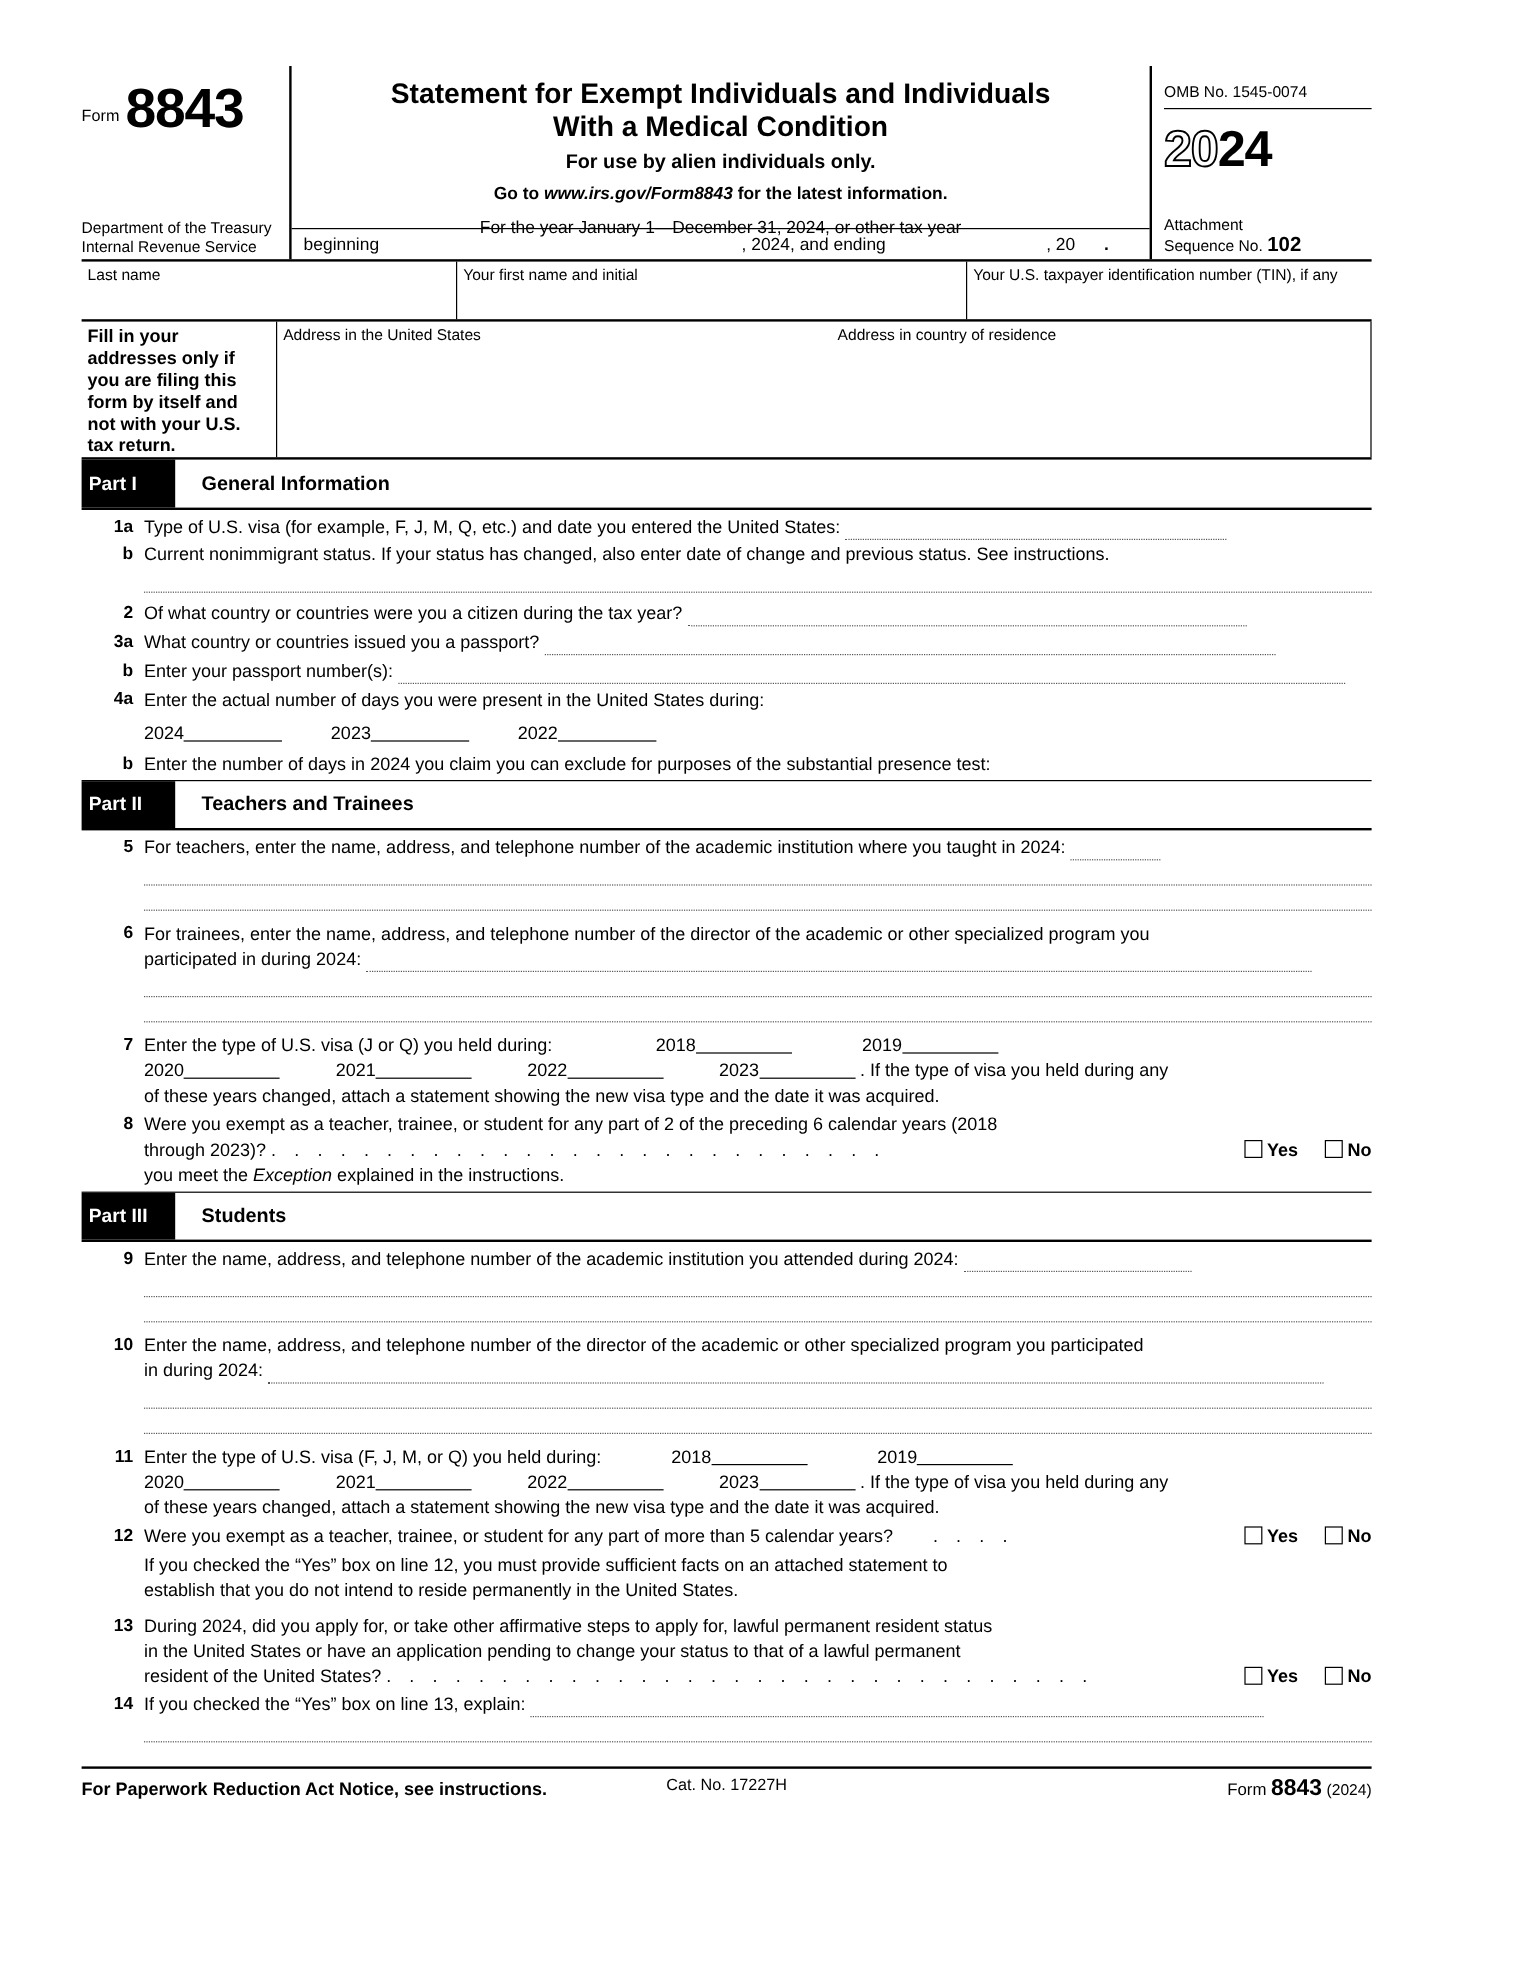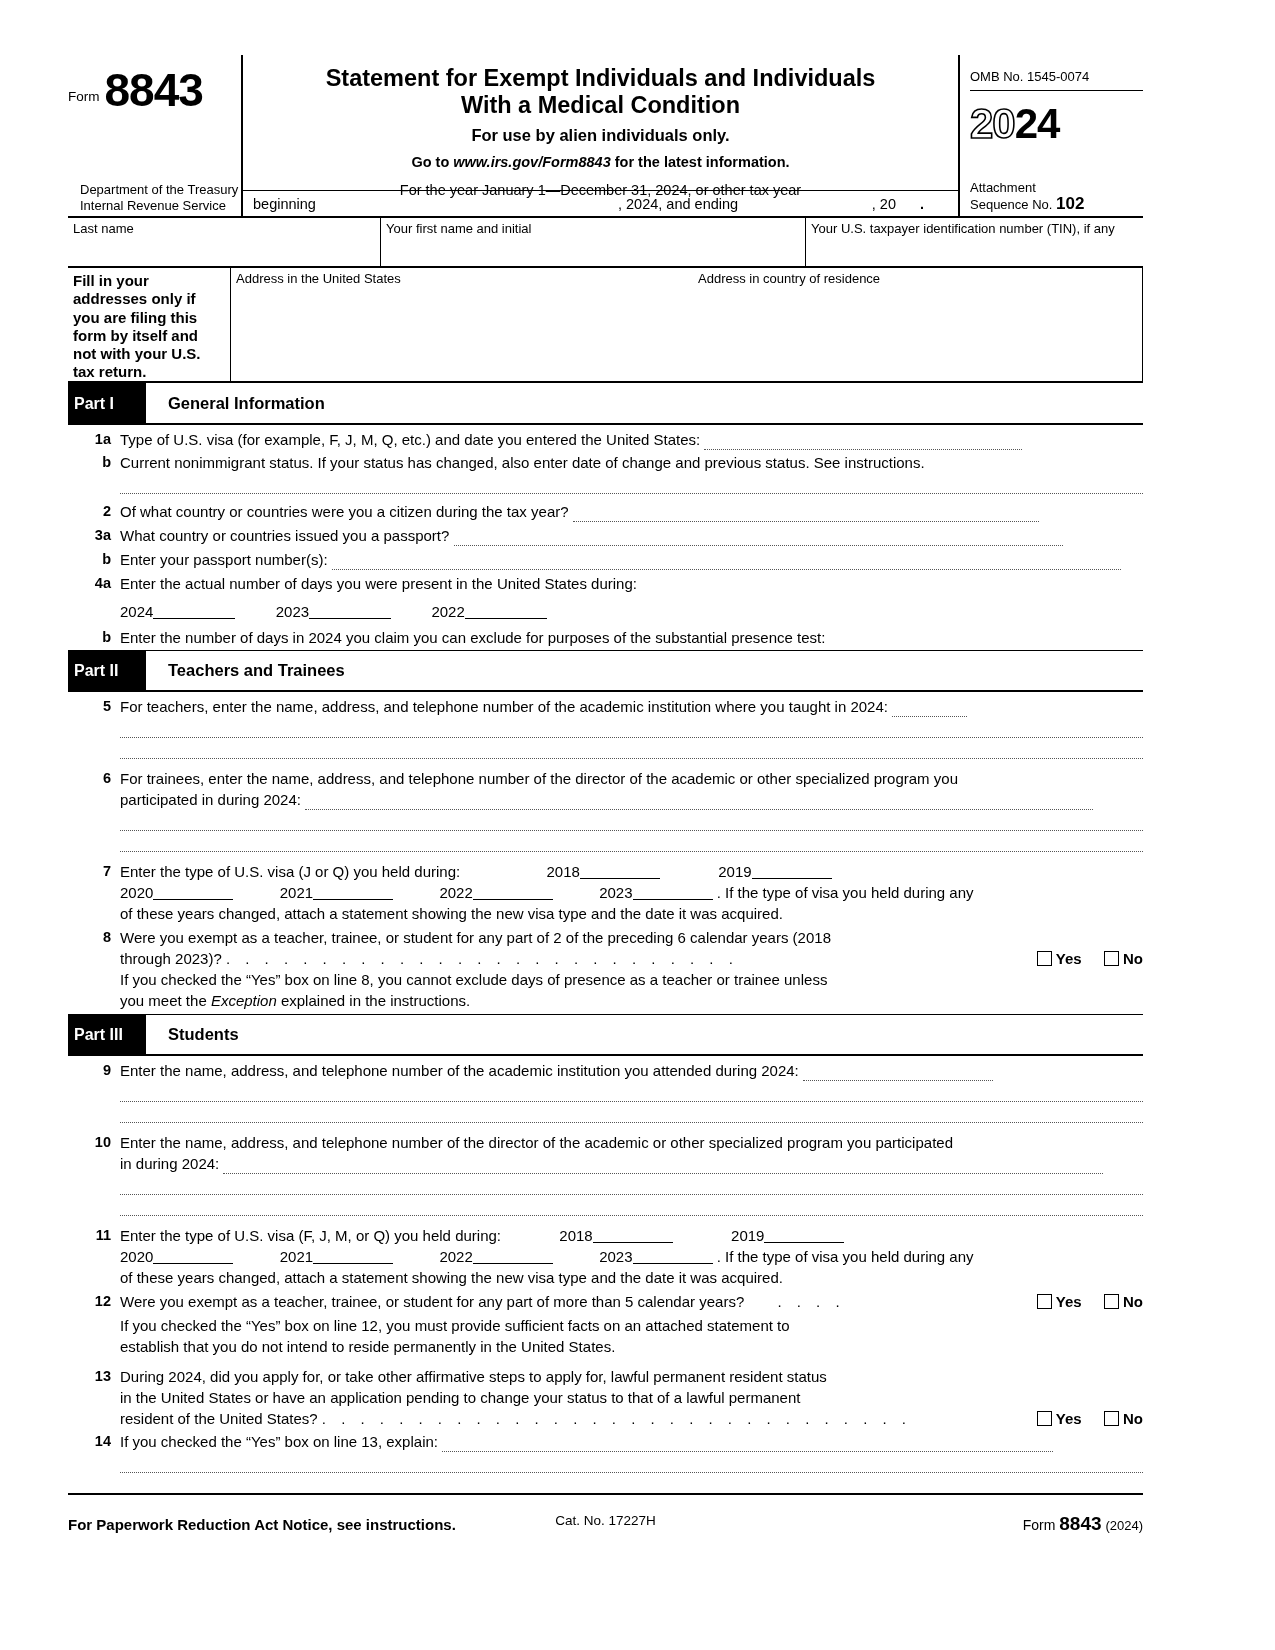--- a/index.html
+++ b/index.html
@@ -35,21 +35,21 @@
     box-sizing:border-box;
     padding-right:6px;
   }
   .form-line{
     position:absolute; left:0; top:14px;
     display:flex; align-items:flex-end;
   }
   .form-word{ font-size:13.5px; padding-bottom:7px; letter-spacing:0px;}
   .form-num{ font-size:46px; font-weight:bold; line-height:0.92; letter-spacing:-1px; margin-left:5px;}
   .dept{
-    position:absolute; left:12px; bottom:3px;
+    position:absolute; left:0; bottom:3px;
     font-size:13px; line-height:15.5px;
   }
   .hdr-mid{
     flex:1;
     position:relative;
     box-sizing:border-box;
     padding:0 4px;
   }
   .t1{ text-align:center; font-size:23.5px; font-weight:bold; line-height:27px; margin-top:10px;}
   .t2{ text-align:center; font-size:16.5px; font-weight:bold; margin-top:7px;}
@@ -200,21 +200,21 @@
     font-weight:bold;
     font-size:15px;
   }
   .ynwrap .gap{ display:inline-block; width:14px;}
 
   
   .footer{
     border-top:2.6px solid #000;
     display:flex;
     align-items:baseline;
-    padding-top:18px;
+    padding-top:6px;
     font-size:14px;
   }
   .f-left{ font-weight:bold; font-size:15px; }
   .f-mid{ position:absolute; left:50%; transform:translateX(-50%); font-size:13.5px;}
   .f-right{ margin-left:auto; font-size:14px;}
   .f-right b{ font-size:19px; font-weight:bold;}
   .f-right .yr{ font-size:13px;}
   .footwrap{ position:relative; }
   .sp20{height:20px;}
   i.ital{ font-style:italic; }
@@ -419,21 +419,20 @@
       <div>Were you exempt as a teacher, trainee, or student for any part of 2 of the preceding 6 calendar years (2018</div>
       <div style="position:relative">
         <span>through 2023)?</span>
         <span class="leader"> . . . . . . . . . . . . . . . . . . . . . . . . . . . </span>
         <span class="ynwrap">
           <span class="chk"></span><span>Yes</span>
           <span class="gap"></span>
           <span class="chk"></span><span>No</span>
         </span>
       </div>
-      <div>If you checked the “Yes” box on line 8, you cannot exclude days of presence as a teacher or trainee unless</div>
       <div><span>you meet the </span><i class="ital">Exception</i><span> explained in the instructions.</span></div>
     </div>
   </div>
 
   <div class="parthdr" style="margin-top:3px;border-top:1.6px solid #000;">
     <div class="part-tag">Part III</div>
     <div class="part-title">Students</div>
   </div>
 
   <div class="ln" style="margin-top:4px">

